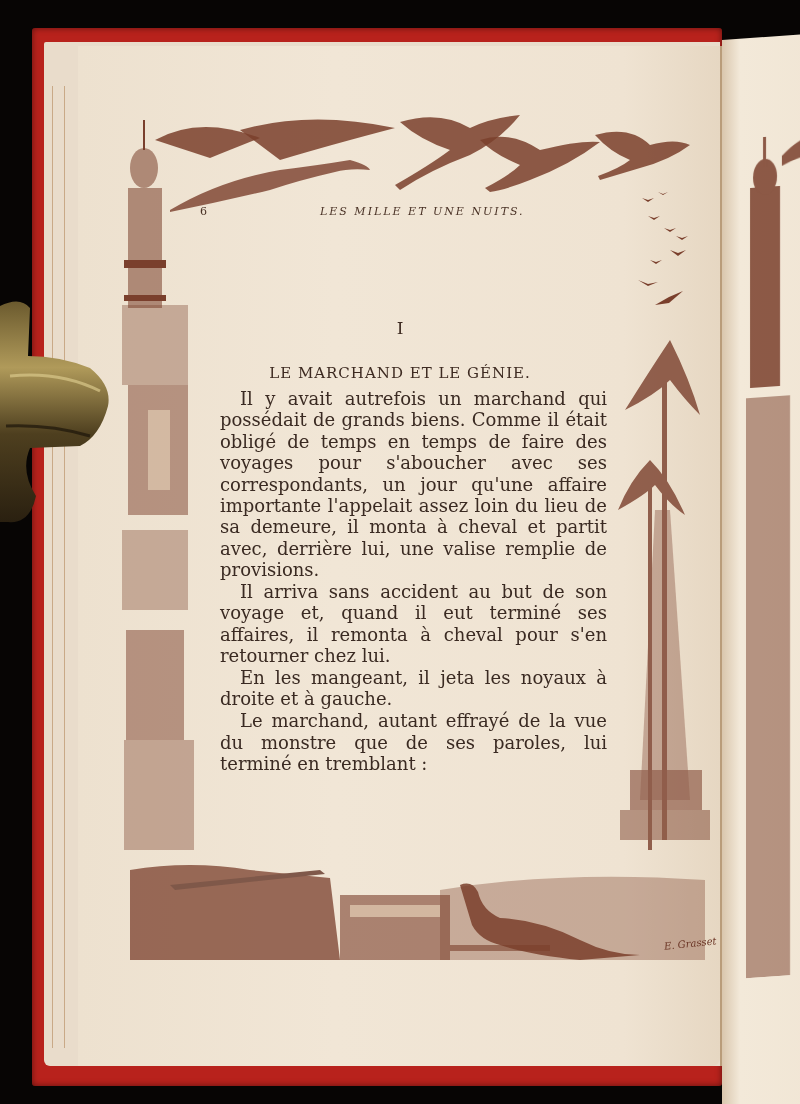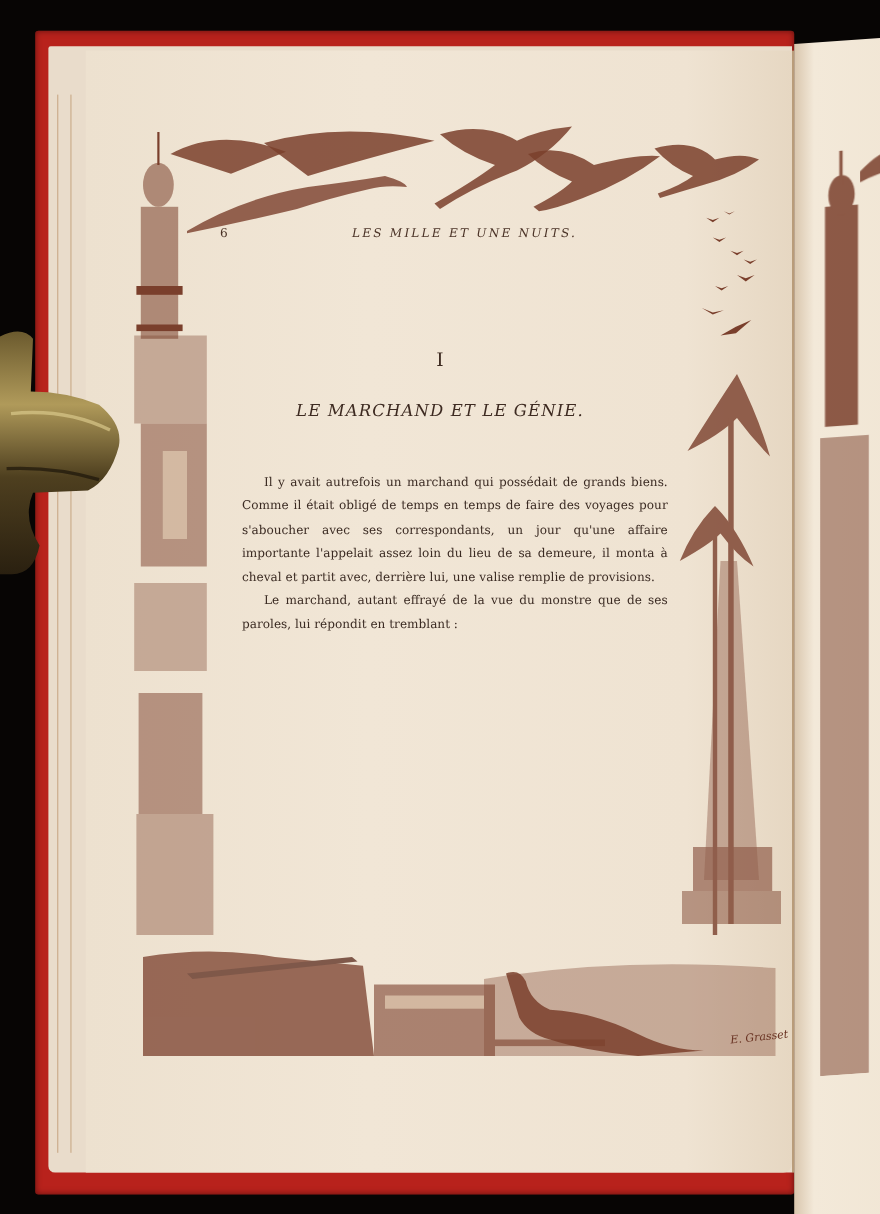--- a/index.html
+++ b/index.html
@@ -47,25 +47,25 @@
       color: #4a3226; font-size: 11px; letter-spacing: 2px;
     }
     .page-num { position: absolute; left: 0; top: 0; font-size: 11px; }
     .running-title { position: absolute; left: 120px; top: 0; font-style: italic; }
     .chapter-num {
       position: absolute; top: 318px; left: 200px; width: 400px; text-align: center;
       color: #3d2a21; font-size: 17px;
     }
     .chapter-title {
       position: absolute; top: 364px; left: 200px; width: 400px; text-align: center;
-      color: #3d2a21; font-size: 15px; letter-spacing: 1px; font-style: italic;
+      color: #3d2a21; font-size: 15px; letter-spacing: 1px;
     }
     .body-text {
-      position: absolute; top: 428px; left: 220px; width: 387px;
-      color: #3a2a22; font-size: 11px; line-height: 21.4px;
+      position: absolute; top: 388px; left: 220px; width: 387px;
+      color: #3a2a22; font-size: 18px; line-height: 21.4px;
       text-align: justify;
     }
     .body-text p { margin: 0 0 0.4px 0; text-indent: 20px; }
     .signature {
       position: absolute; left: 664px; top: 938px; font-size: 10px; color: #6a3424;
       font-style: italic; transform: rotate(-6deg);
     }
   </style>
 </head>
 <body>
@@ -173,16 +173,18 @@
 <div class="running-head">
   <span class="page-num">6</span>
   <span class="running-title">LES MILLE ET UNE NUITS.</span>
 </div>
 
 <div class="chapter-num">I</div>
 <div class="chapter-title">LE MARCHAND ET LE GÉNIE.</div>
 
 <div class="body-text">
   <p>Il y avait autrefois un marchand qui possédait de grands biens. Comme il était obligé de temps en temps de faire des voyages pour s'aboucher avec ses correspondants, un jour qu'une affaire importante l'appelait assez loin du lieu de sa demeure, il monta à cheval et partit avec, derrière lui, une valise remplie de provisions.</p>
-  <p>Le marchand, autant effrayé de la vue du monstre que de ses paroles, lui répondit en tremblant :</p>
+  <p>Il arriva sans accident au but de son voyage et, quand il eut terminé ses affaires, il remonta à cheval pour s'en retourner chez lui.</p>
+  <p>En les mangeant, il jeta les noyaux à droite et à gauche.</p>
+  <p>Le marchand, autant effrayé de la vue du monstre que de ses paroles, lui terminé en tremblant :</p>
 </div>
 
 <div class="signature">E. Grasset</div>
 
 </body></html>

